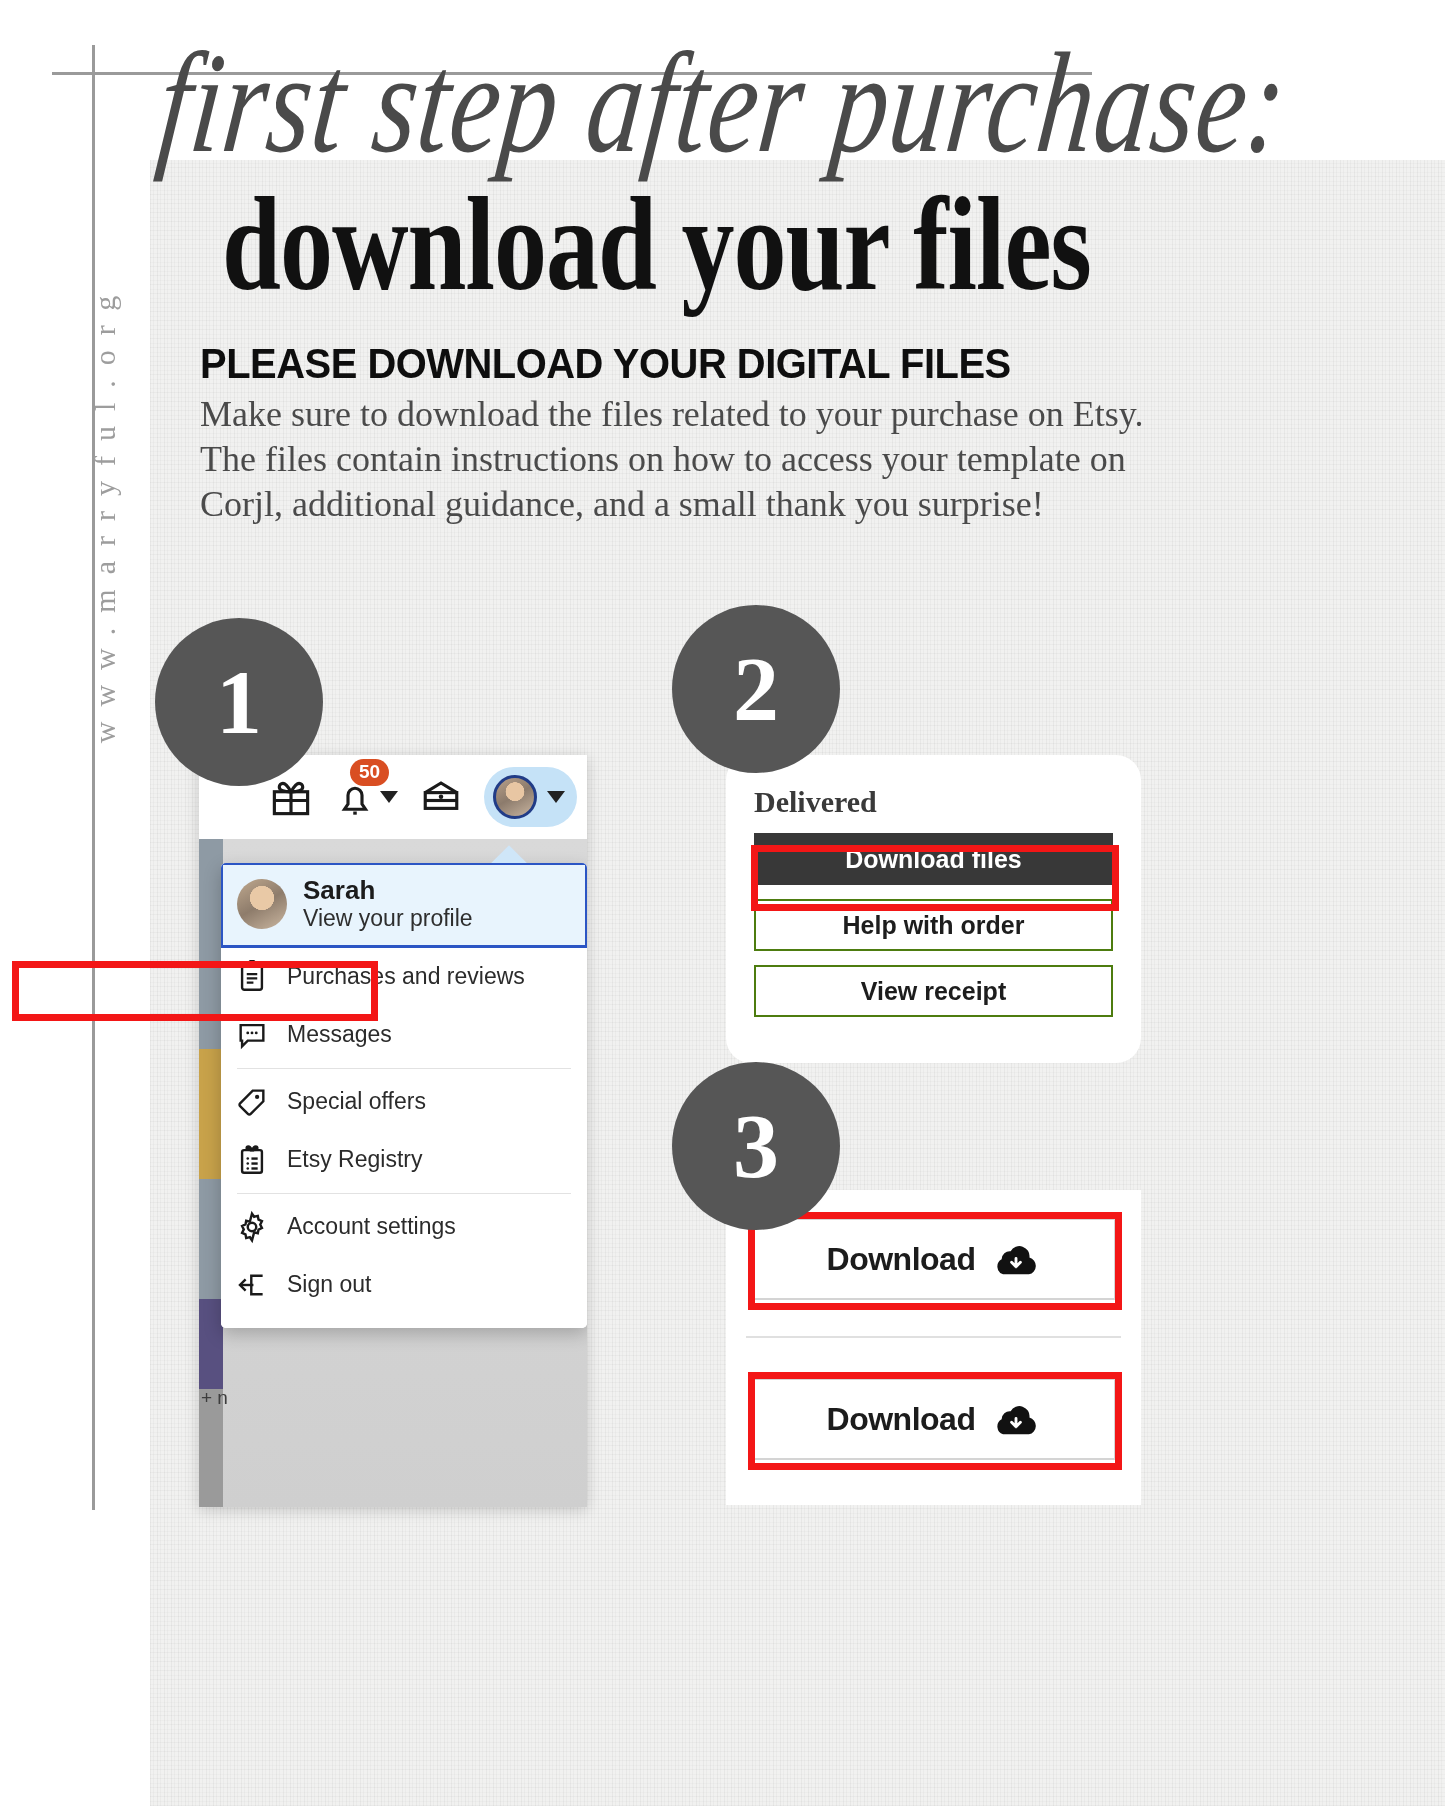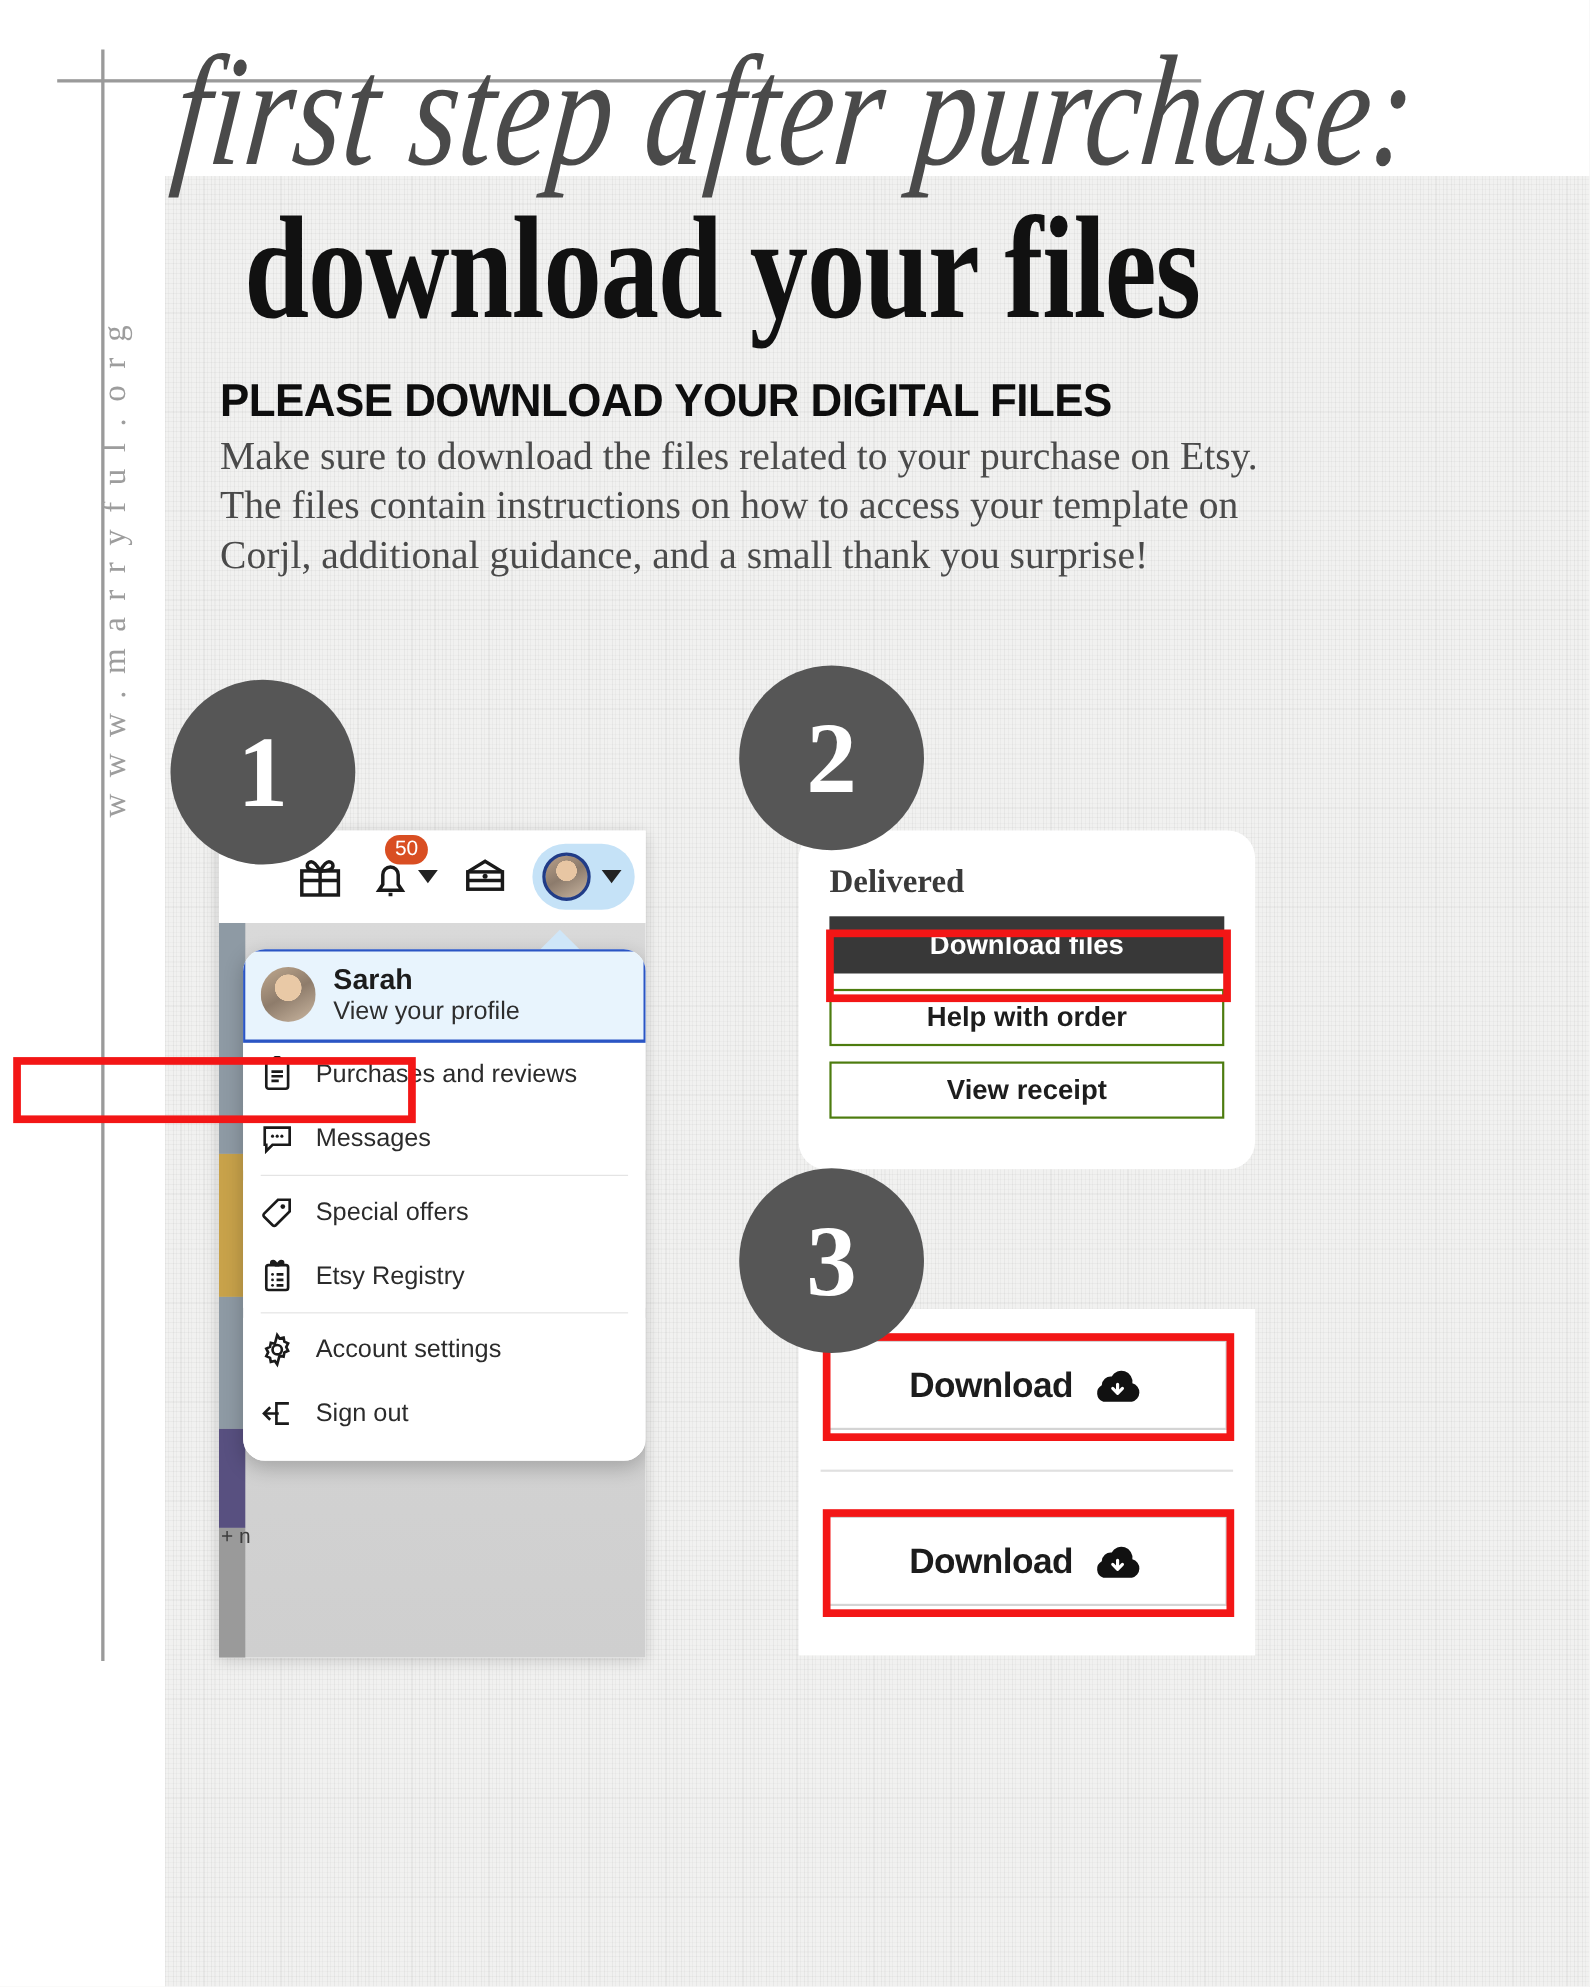--- a/index.html
+++ b/index.html
@@ -143,21 +143,21 @@
     display:flex;align-items:center;justify-content:flex-end;
     padding-right:10px;
     gap:22px;
   }
   .ticon{width:42px;height:42px;display:block;}
   .bellwrap{position:relative;display:flex;align-items:center;}
   .badge50{
     position:absolute;left:16px;top:-17px;
     background:#d94e22;color:#fff;
     border-radius:20px;
-    font-size:19px;font-weight:400;
+    font-size:19px;font-weight:700;
     padding:2px 9px 3px;
     line-height:1.15;
   }
   .caret{
     width:0;height:0;margin-left:4px;
     border-left:9px solid transparent;
     border-right:9px solid transparent;
     border-top:12px solid #222;
   }
   .avatarpill{
@@ -186,21 +186,21 @@
     font-family:"Liberation Sans", sans-serif;
     white-space:nowrap;
   }
 
   
   .dropdown{
     position:absolute;
     left:22px;top:108px;
     width:366px;
     background:#ffffff;
-    border-radius:20px;
+    border-radius:5px;
     box-shadow:0 6px 18px rgba(0,0,0,.22);
     overflow:hidden;
   }
   .dd-nub{
     position:absolute;left:296px;top:96px;
     width:28px;height:28px;background:#cfe6f8;
     transform:rotate(45deg);
     z-index:21;
   }
   .profrow{

